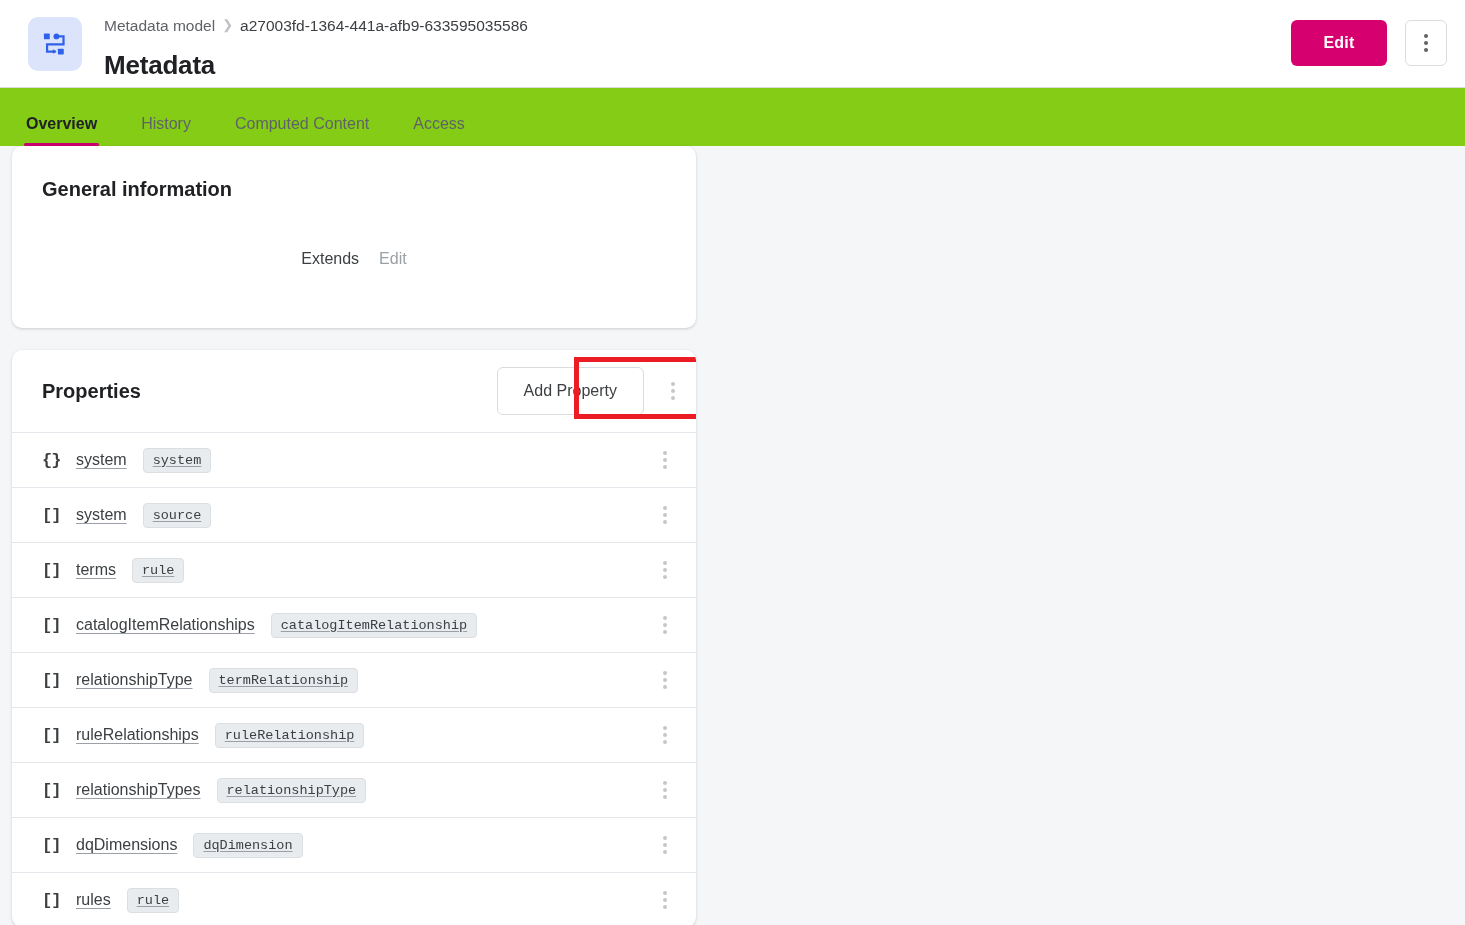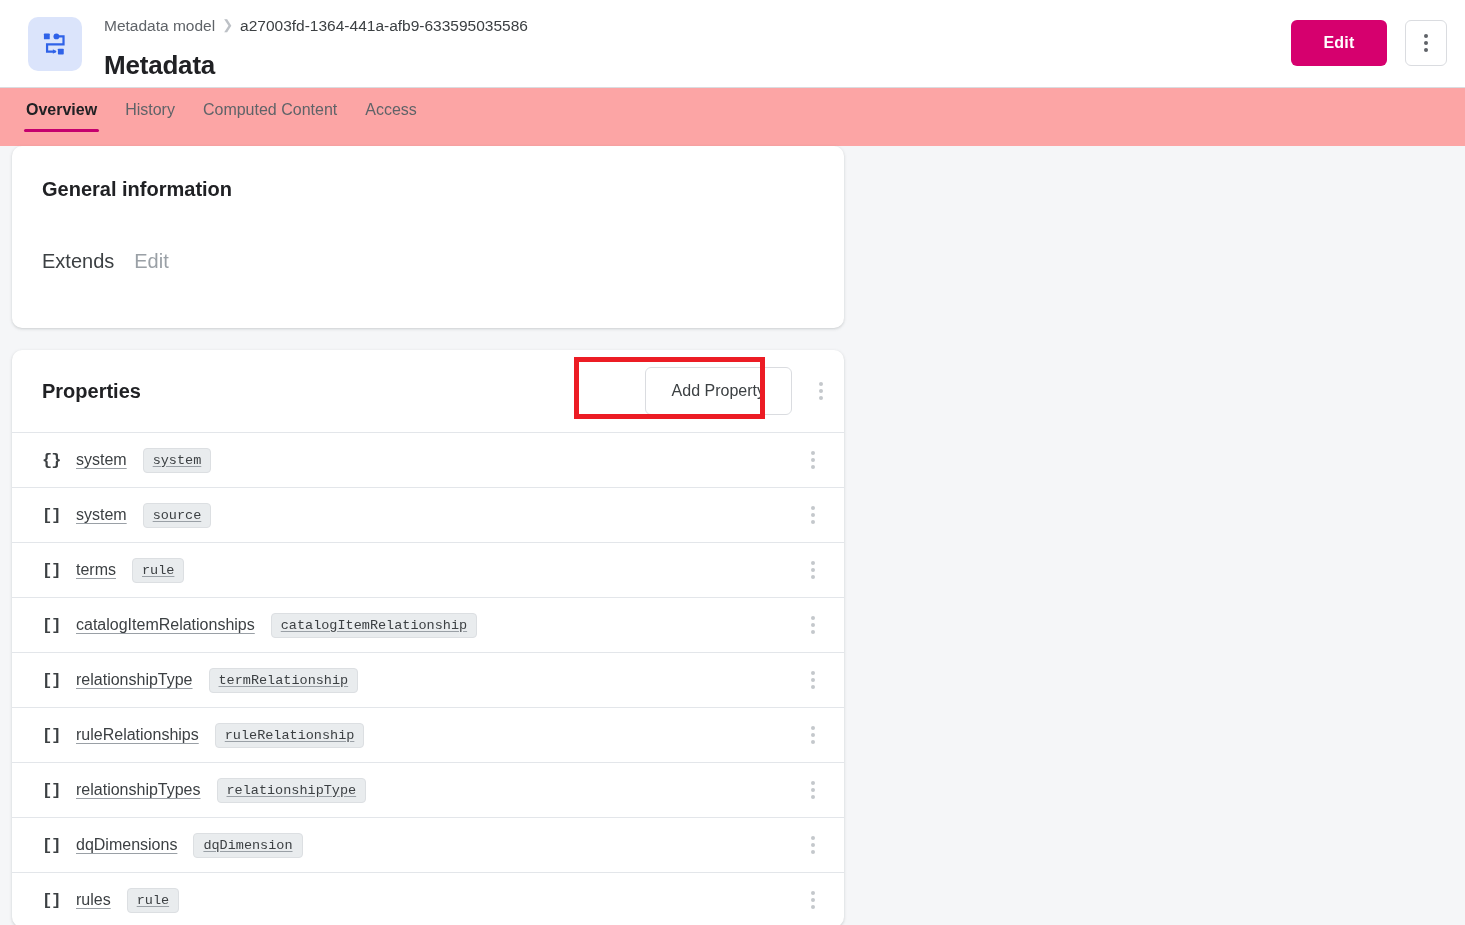--- a/index.html
+++ b/index.html
@@ -109,24 +109,24 @@
     justify-content: center;
   }
 
   .kdots { display: flex; flex-direction: column; gap: 3px; align-items: center; }
   .kdots i { width: 4px; height: 4px; border-radius: 50%; background: #5f6368; display: block; }
   .kdots.light i { background: #c4c8cc; }
 
   
   .tabbar {
     height: 58px;
-    background: #fca5a5;
-    display: flex;
-    align-items: flex-start;
-    gap: 0;
+    background: #84cc16;
+    display: flex;
+    align-items: flex-end;
+    gap: 16px;
     padding-left: 12px;
   }
 
   .tab {
     position: relative;
     font-size: 16px;
     color: #5f6368;
     padding: 0 14px;
     height: 44px;
     display: flex;
@@ -148,41 +148,42 @@
     border-radius: 2px;
   }
 
   
   .main {
     padding: 0 0 0 12px;
     width: 1465px;
   }
 
   .card {
-    width: 832px;
+    width: 684px;
     background: #ffffff;
     border-radius: 10px;
     box-shadow: 0 1px 2px rgba(60,64,67,.12), 0 1px 3px 1px rgba(60,64,67,.07);
   }
 
   .card-general { padding: 30px 30px 26px 30px; min-height: 182px; }
 
   .card-heading {
     font-size: 20px;
     font-weight: bold;
     color: #202124;
     line-height: 26px;
   }
 
   .kv-row {
     margin-top: 48px;
     display: flex;
     align-items: baseline;
     gap: 20px;
-    font-size: 20px;
+    font-size: 16px;
+    justify-content: center;
   }
   .kv-key { color: #3c4043; }
   .kv-val { color: #9aa0a6; }
 
   .card-props { margin-top: 22px; padding-bottom: 0; overflow: hidden; }
 
   .props-header {
     position: relative;
     height: 82px;
     display: flex;

